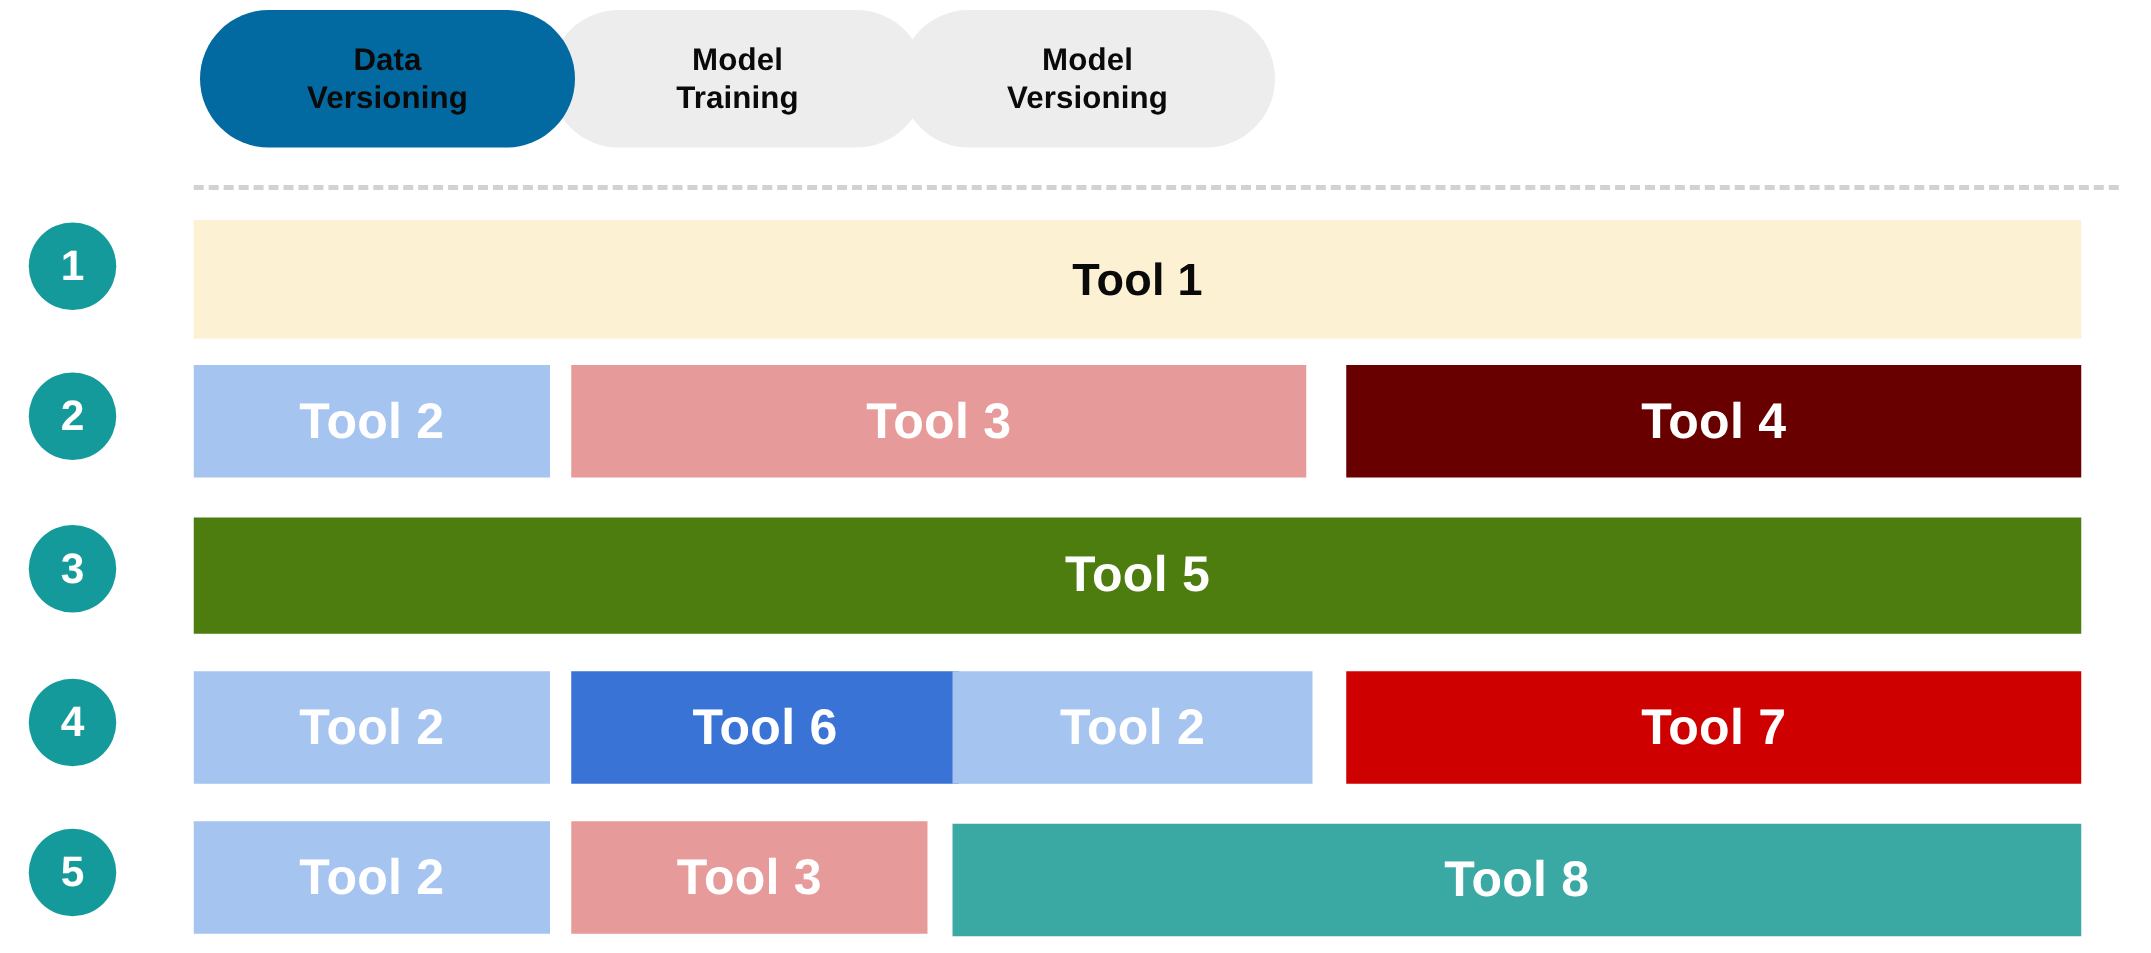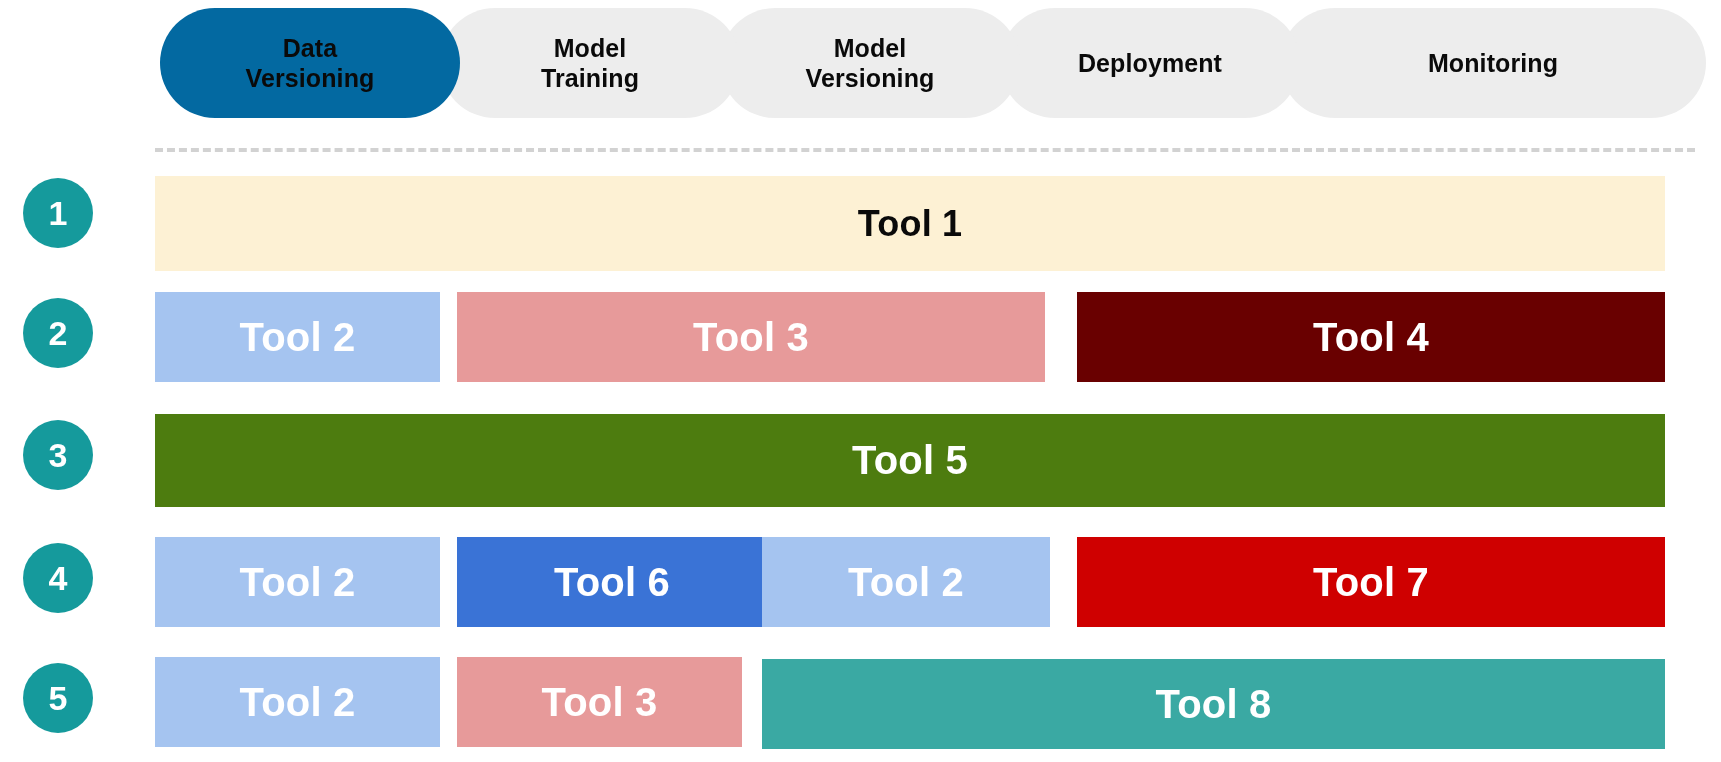--- a/index.html
+++ b/index.html
@@ -101,26 +101,20 @@
   .bar.big .bar-label {
     font-size: 36px;
   }
 </style>
 </head>
 <body>
 
 <div id="canvas">
 
   <div id="stage-header">
-      <div class="stage-pill" style="left: 1120px; width: 426px; z-index: 1; background: rgb(237, 237, 237);">
-        <div class="stage-label">Monitoring</div>
-      </div>
-      <div class="stage-pill" style="left: 840px; width: 300px; z-index: 2; background: rgb(237, 237, 237);">
-        <div class="stage-label">Deployment</div>
-      </div>
       <div class="stage-pill" style="left: 560px; width: 300px; z-index: 3; background: rgb(237, 237, 237);">
         <div class="stage-label">Model
 Versioning</div>
       </div>
       <div class="stage-pill" style="left: 280px; width: 300px; z-index: 4; background: rgb(237, 237, 237);">
         <div class="stage-label">Model
 Training</div>
       </div>
       <div class="stage-pill" style="left: 0px; width: 300px; z-index: 5; background: #0369a1;">
         <div class="stage-label">Data

